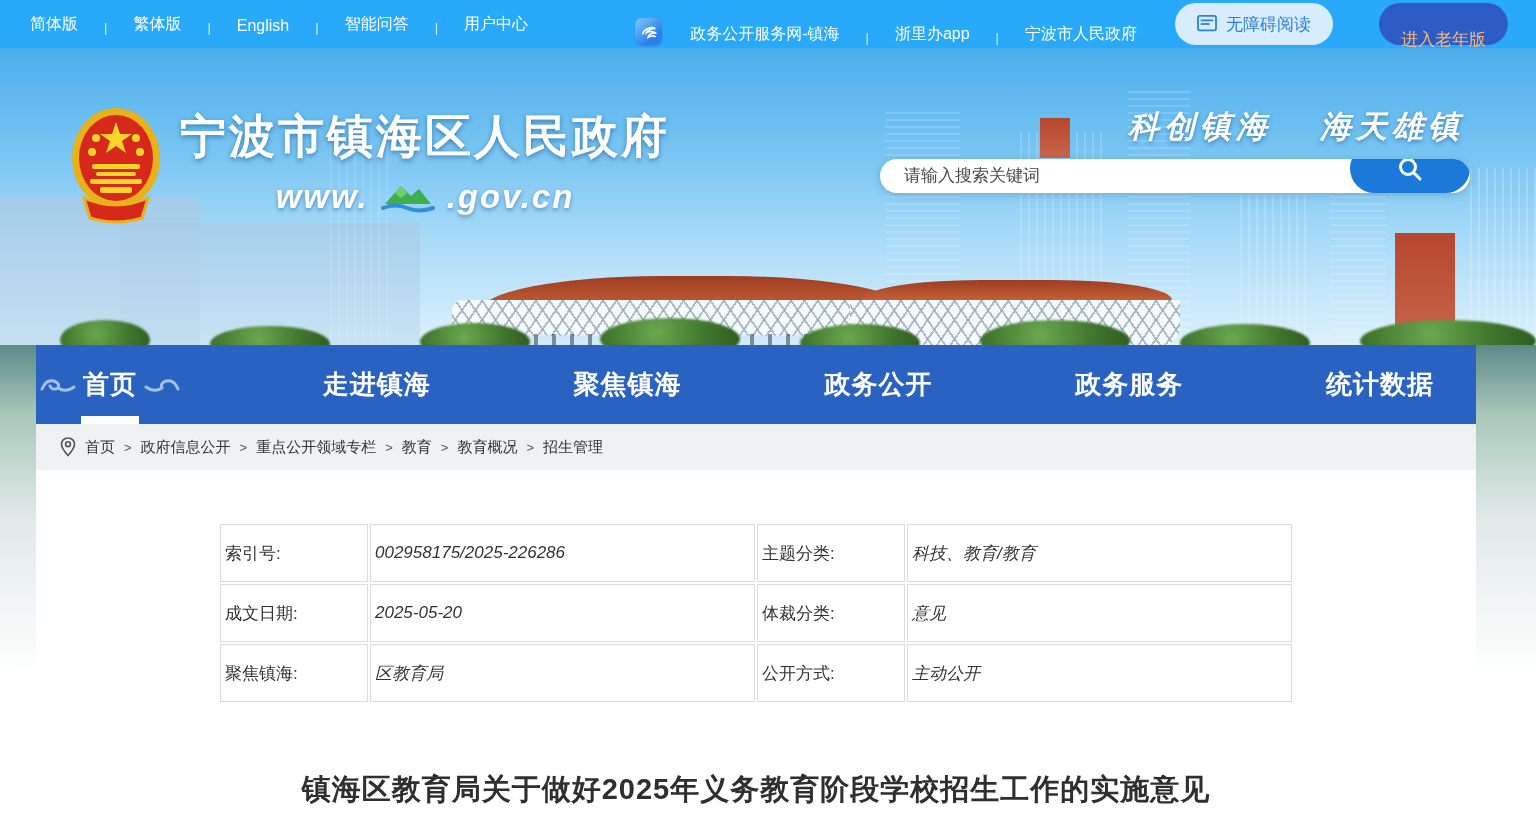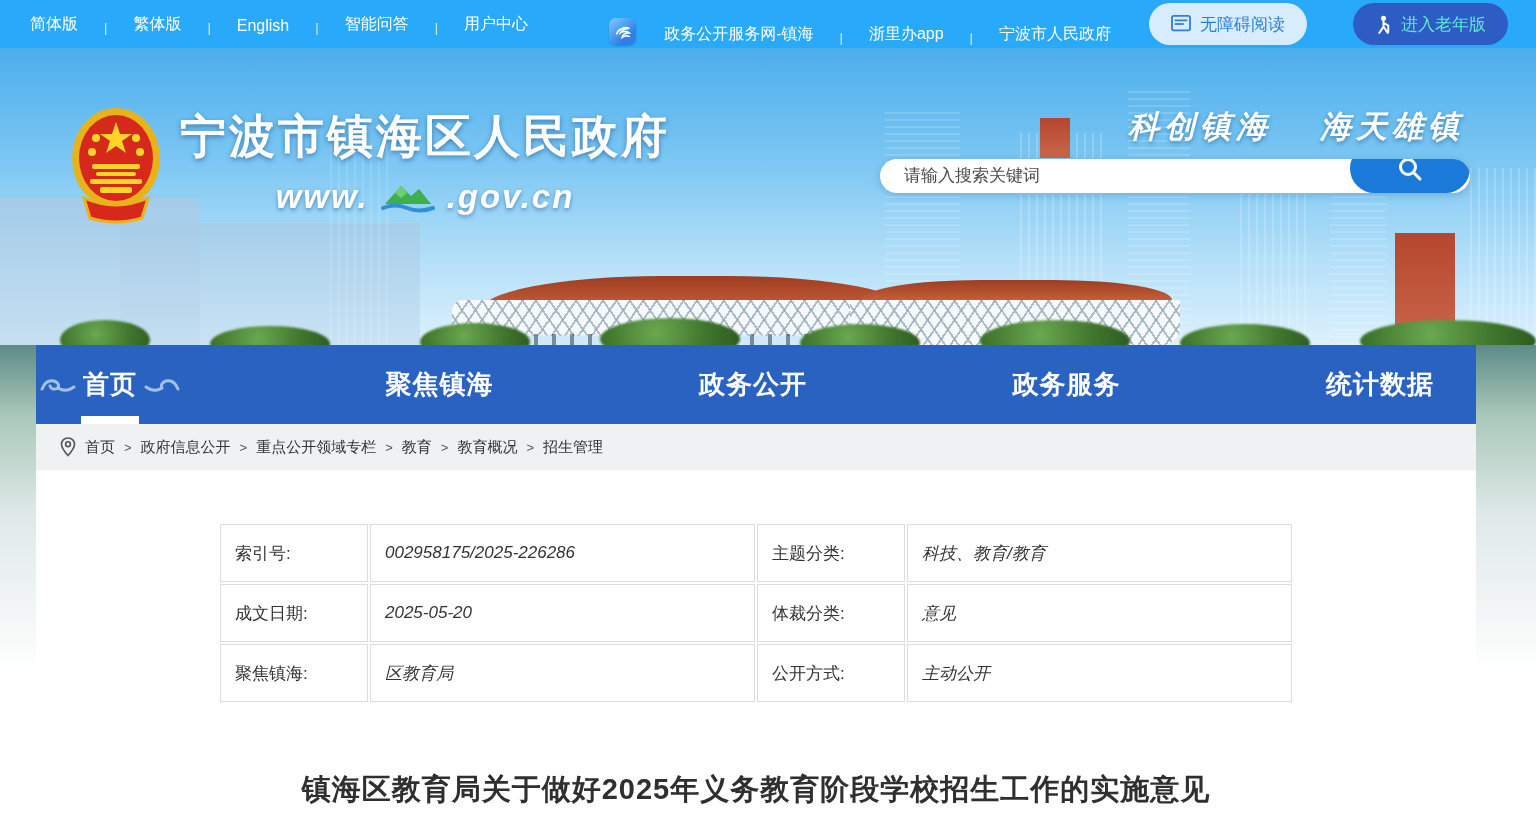--- a/index.html
+++ b/index.html
@@ -11,21 +11,21 @@
     justify-content:space-between; padding:0 28px 0 30px; color:#fff; font-size:16px; }
   .topbar a, .tb-link { color:#fff; text-decoration:none; cursor:pointer; }
   .tb-group { display:flex; align-items:flex-end; gap:26px; }
   .tb-sep { opacity:.8; font-size:13px; }
   .app-icon { width:27px; height:27px; border-radius:7px; margin-right:2px;
     background:linear-gradient(140deg,#7ecbff 0%,#2f7fe8 70%);
     display:flex; align-items:center; justify-content:center; box-shadow:0 1px 2px rgba(0,40,90,.25); }
   .pill { height:42px; border-radius:21px; display:flex; align-items:center;
     gap:9px; padding:16px 22px; font-size:17px; cursor:pointer; }
   .pill-light { background:#d7ecfc; color:#2f7ed8; margin-left:12px; }
-  .pill-dark  { background:#2d5cc5; color:#5eead4; margin-left:20px; }
+  .pill-dark  { background:#2d5cc5; color:#fdba74; margin-left:20px;flex-direction:column; }
 
   
   .banner { position:relative; height:297px; overflow:hidden;
     background:linear-gradient(180deg,#4caeec 0%,#7cc7f3 38%,#b5e0f9 72%,#ddf1fc 100%); }
   .bld { position:absolute; }
   .haze  { background:linear-gradient(180deg,#a6cbe6,#c2ddf0); opacity:.85; }
   .tower { background:linear-gradient(180deg,#2f5f9e,#4d82c4); opacity:.9;
     background-image:repeating-linear-gradient(90deg,rgba(255,255,255,.22) 0 2px,transparent 2px 8px); }
   .tower2{ background:linear-gradient(180deg,#1d4e90,#3a6fb5);
     background-image:repeating-linear-gradient(0deg,rgba(255,255,255,.16) 0 2px,transparent 2px 7px); }
@@ -75,21 +75,21 @@
   
   .breadcrumb { height:46px; background:#eff1f3; display:flex; align-items:center;
     gap:9px; padding-left:24px; font-size:15px; color:#333; }
   .crumb { cursor:pointer; }
   .crumb-sep { color:#555; font-size:13px; }
 
   
   .content { background:#fff; padding-top:52px; min-height:346px; }
   table.doc { margin:0 auto; border-collapse:separate; border-spacing:2px; }
   table.doc td { border:1px solid #dcdcdc; height:58px; font-size:17px;
-    color:#333; padding:0 14px; background:#fff; }
+    color:#333; padding:0 4px; background:#fff; }
   td.lbl { width:148px; background:#f4f4f5; }
   td.val { width:385px;font-style:italic; }
   .article-title { margin-top:66px; text-align:center; font-size:29px;
     font-weight:bold; color:#2f2f2f; letter-spacing:1px; }
 </style>
 </head>
 <body>
 
 <div class="topbar">
   <div class="tb-group">
@@ -212,20 +212,23 @@
     <div class="nav">
       <div class="nav-item">
         <svg class="wave" width="36" height="20" viewBox="0 0 36 20">
             <path d="M2 14 Q6 4 14 6 Q20 8 18 13 Q12 16 10 11 M18 13 Q26 18 34 12" stroke="#a9c7ec" stroke-width="3" fill="none" stroke-linecap="round"></path>
           </svg>
         <span>首页</span>
         <svg class="wave" width="36" height="20" viewBox="0 0 36 20">
             <path d="M2 12 Q10 18 18 13 M18 13 Q16 8 22 6 Q30 4 34 14" stroke="#a9c7ec" stroke-width="3" fill="none" stroke-linecap="round"></path>
           </svg>
         <span class="underline"></span>
+      </div>
+      <div class="nav-item">
+        <span>走进镇海</span>
       </div>
       <div class="nav-item">
         <span>聚焦镇海</span>
       </div>
       <div class="nav-item">
         <span>政务公开</span>
       </div>
       <div class="nav-item">
         <span>政务服务</span>
       </div>

